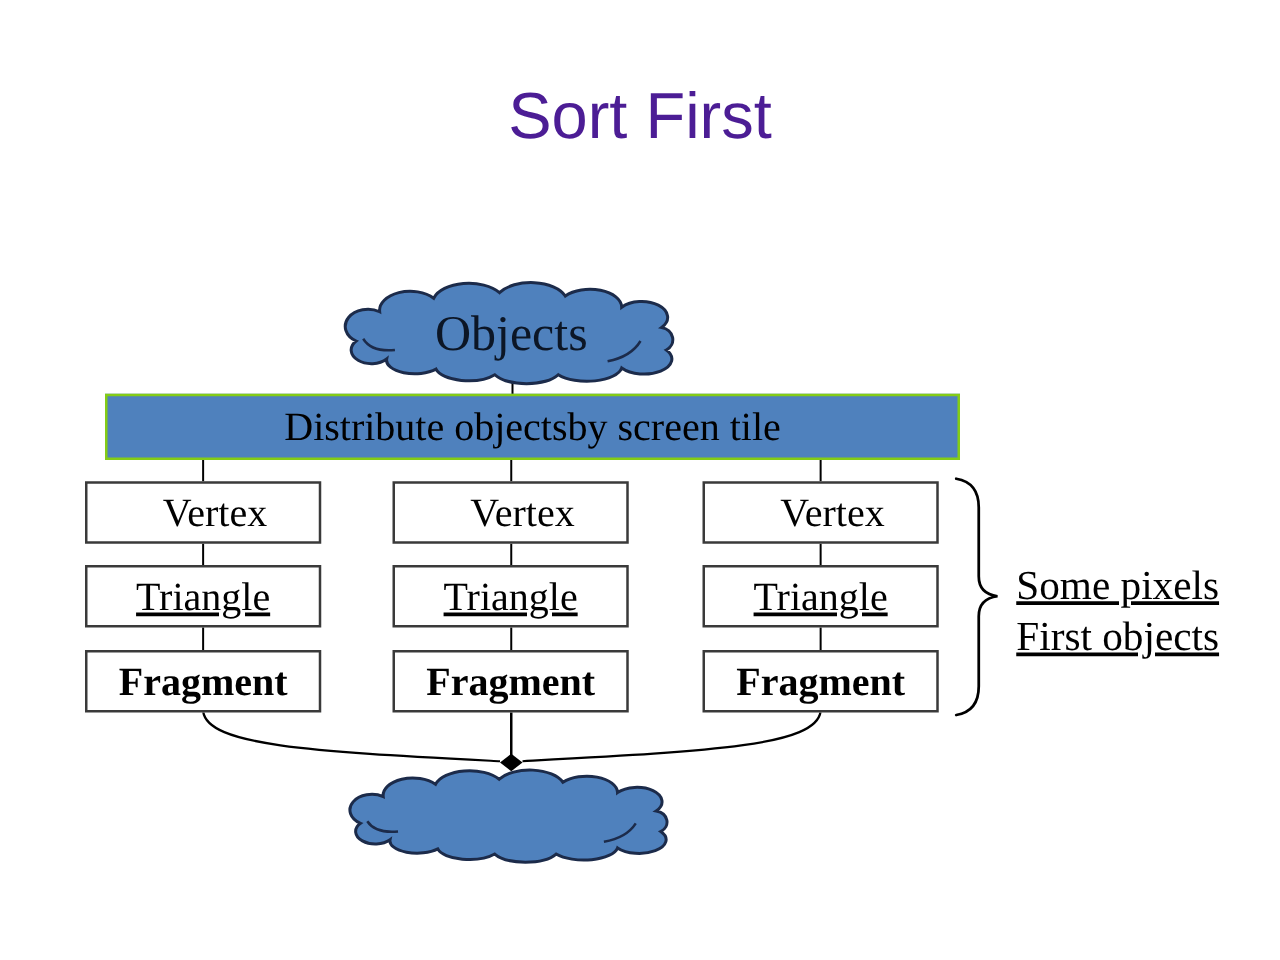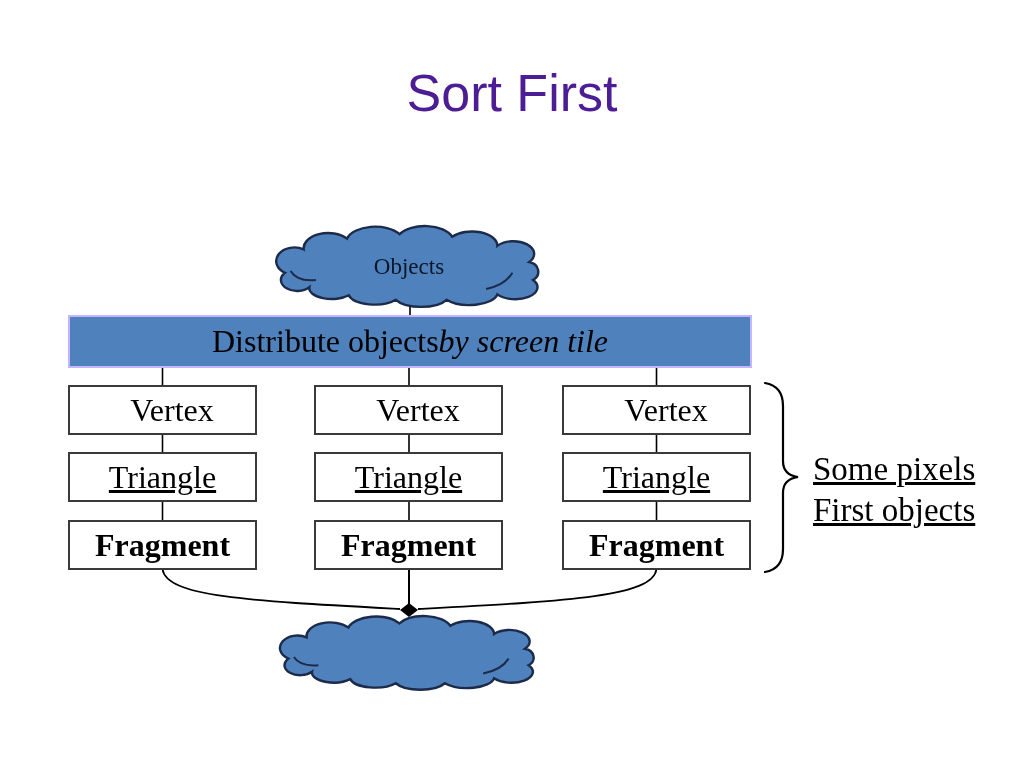--- a/index.html
+++ b/index.html
@@ -9,29 +9,29 @@
   }
   .abs{position:absolute;}
   .slide-title{
     left:0;top:64px;width:1024px;text-align:center;
     font-family:"Liberation Sans", sans-serif;
     font-size:52px;line-height:58px;color:#4c1d95;
   }
   svg.layer{position:absolute;left:0;top:0;}
   .cloud-label{
     display:flex;align-items:center;justify-content:center;
-    font-size:23px;color:#0c1626;
+    font-size:40px;color:#0c1626;
   }
   .distribute-bar{
-    left:68px;top:315px;width:684px;height:53px;
-    background:#4F81BD;border:2px solid #c4b5fd;box-sizing:border-box;
+    left:84px;top:315px;width:684px;height:53px;
+    background:#4F81BD;border:2px solid #84cc16;box-sizing:border-box;
     display:flex;align-items:center;justify-content:center;
     font-size:32px;color:#000;
   }
-  .distribute-bar .it{font-style:italic;}
+  .distribute-bar .it{}
   .stage-box{
     width:189px;height:50px;background:#fff;
     border:2px solid #3a3a3a;box-sizing:border-box;
     display:flex;align-items:center;justify-content:center;
     font-size:32px;color:#000;
   }
   .col1{left:68px;}   .col2{left:314px;}  .col3{left:562px;}
   .rowV{top:385px;padding-left:19px;}   .rowT{top:452px;text-decoration:underline;}   .rowF{top:520px;font-weight:bold;}
   .annotation{
     left:813px;top:449px;width:210px;

